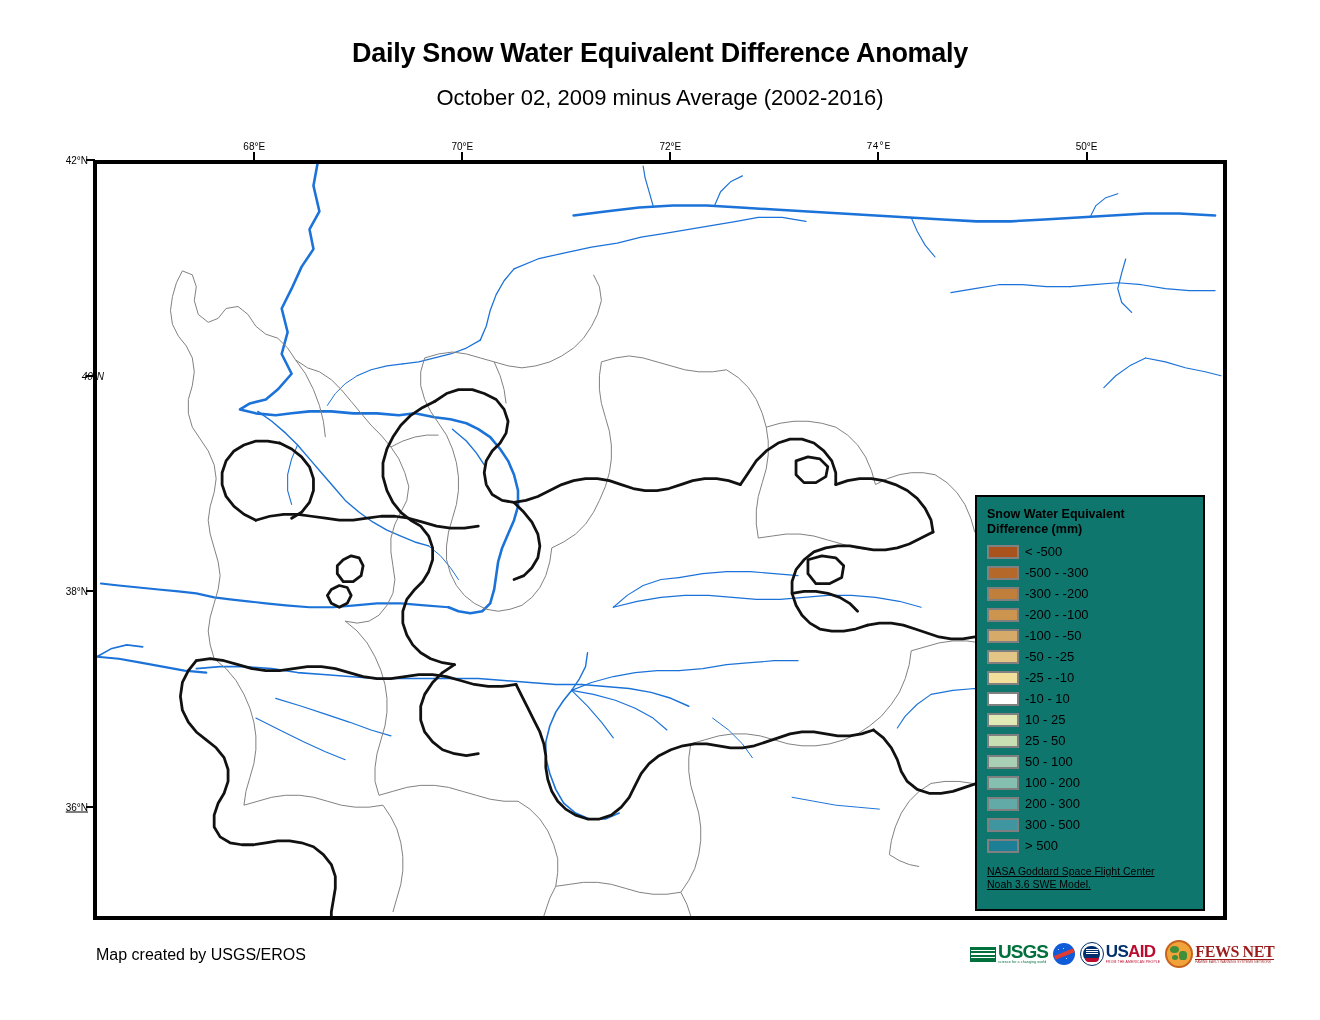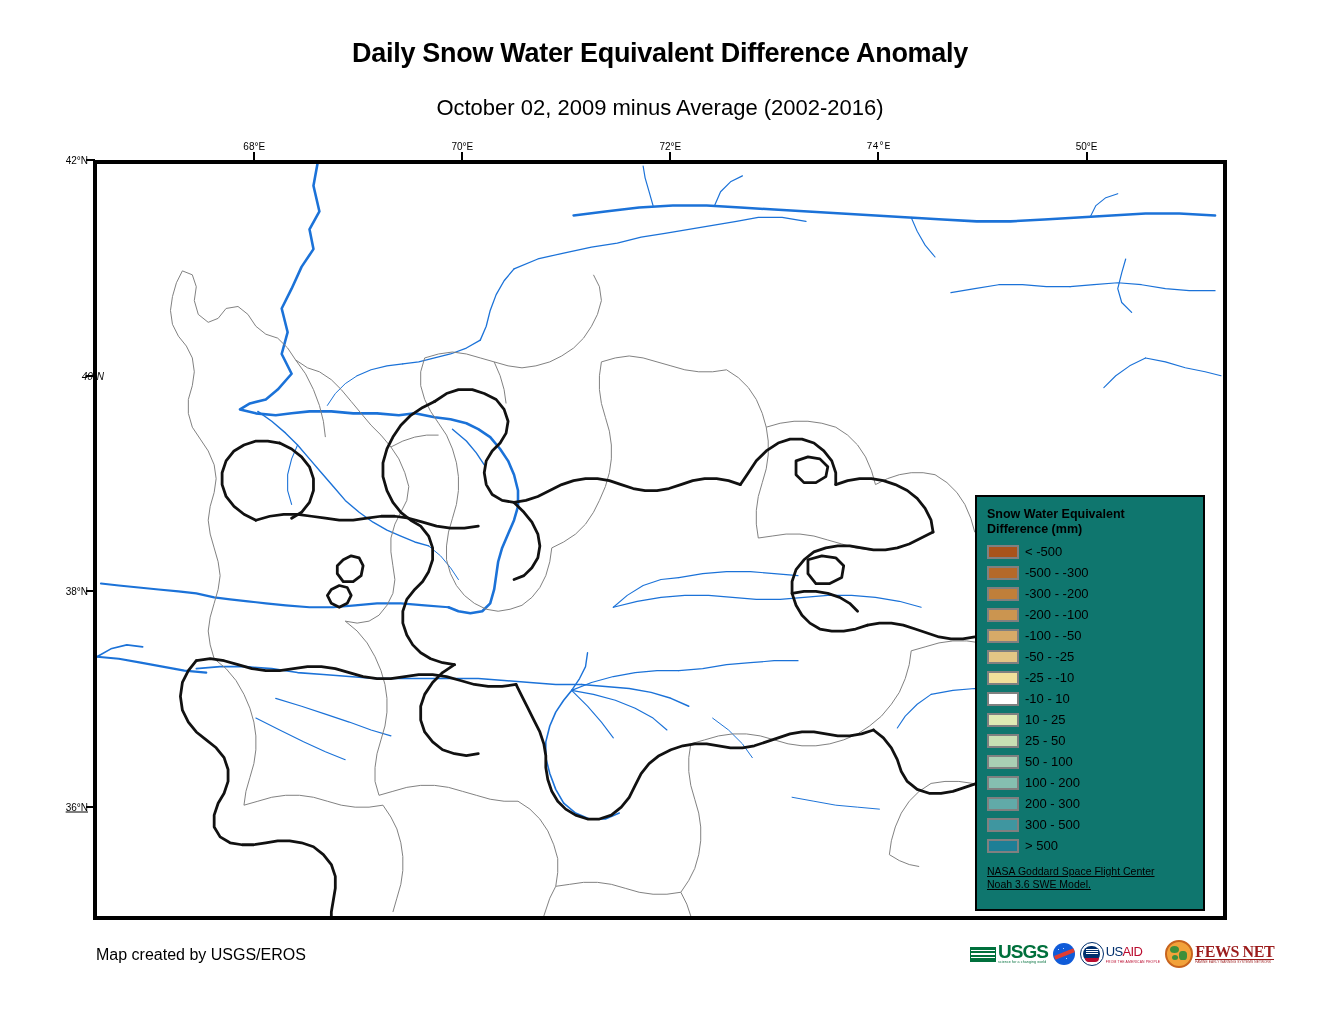--- a/index.html
+++ b/index.html
@@ -22,21 +22,21 @@
     position: absolute;
     left: 0; top: 38px;
     width: 1320px;
     text-align: center;
     font-size: 27px;
     font-weight: bold;
     letter-spacing: -0.3px;
   }
   #subtitle {
     position: absolute;
-    left: 0; top: 95px;
+    left: 0; top: 85px;
     width: 1320px;
     text-align: center;
     font-size: 22px;
     font-weight: normal;
   }
 
   
   #map-frame {
     position: absolute;
     left: 93px;
@@ -200,21 +200,21 @@
   }
   .usaid-stripe {
     height: 1px; background: #ffffff; margin-bottom: 1px;
   }
   .usaid-seal-red {
     position: absolute; left: 4px; bottom: 3px; width: 14px; height: 4px;
     background: #ba0c2f; border-radius: 0 0 7px 7px;
   }
   .usaid-wrap { display: flex; flex-direction: column; justify-content: center; }
   .usaid-text {
-    font-size: 13px; font-weight: normal; letter-spacing: -0.7px;
+    font-size: 17px; font-weight: bold; letter-spacing: -0.7px;
     line-height: 16px; color: #002f6c;
   }
   .usaid-text .aid { color: #ba0c2f; }
   .usaid-tag {
     font-size: 3.4px; color: #ba0c2f; letter-spacing: 0.15px;
     line-height: 5px; white-space: nowrap;
   }
 
   
   #logo-fews { gap: 2px; }

